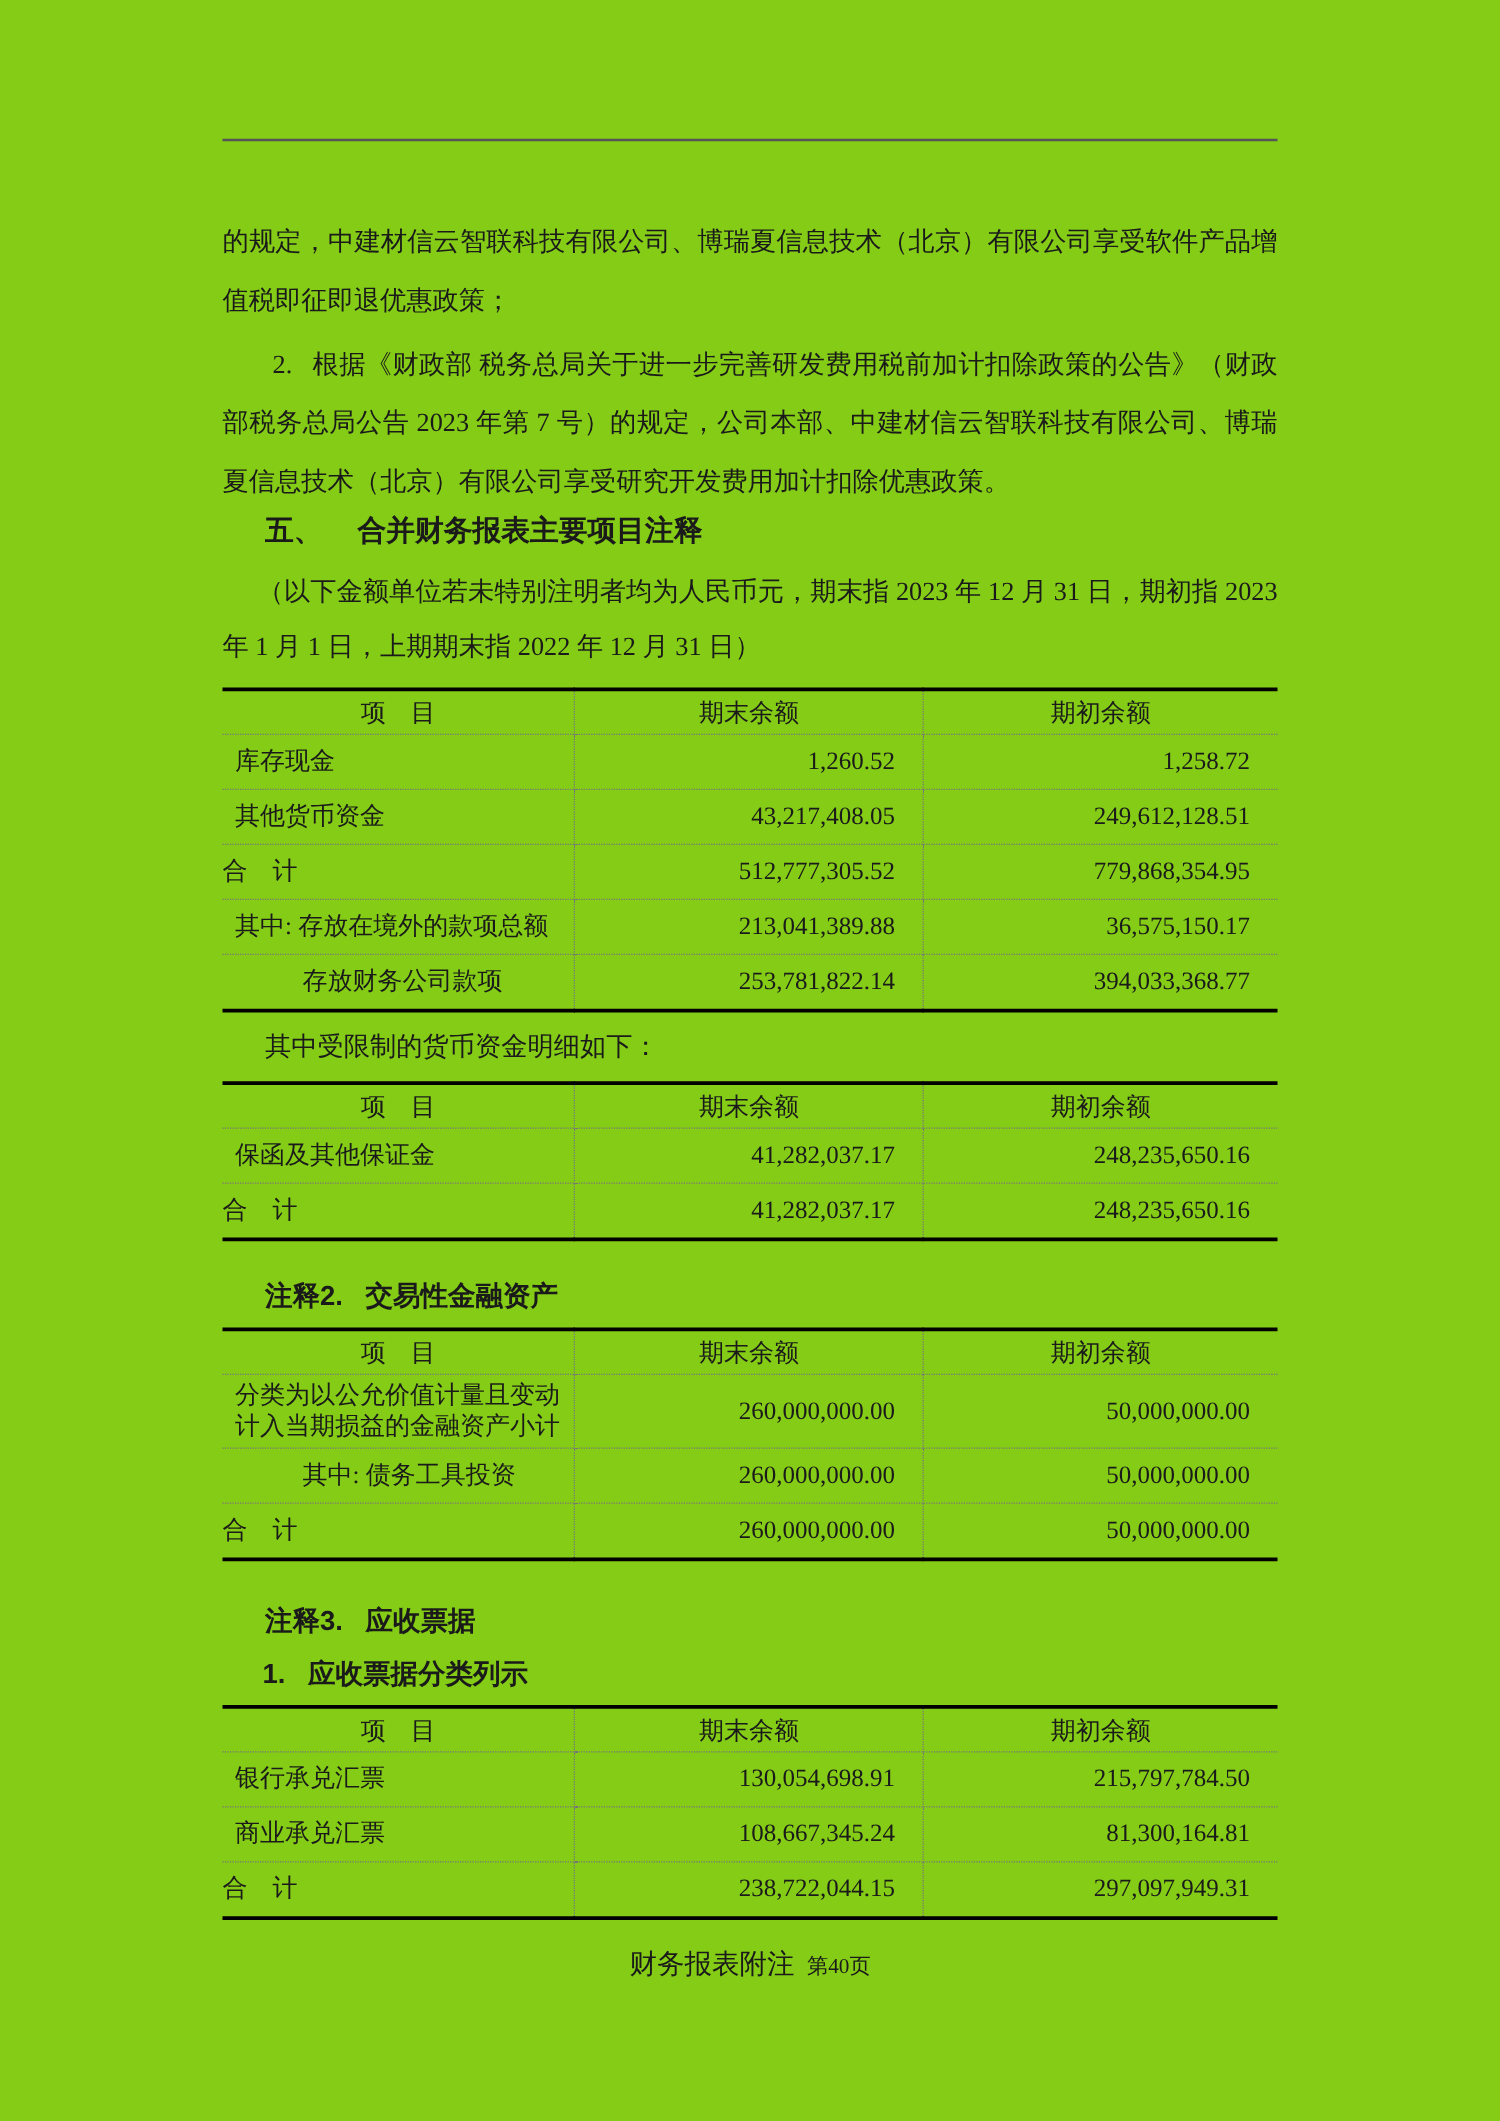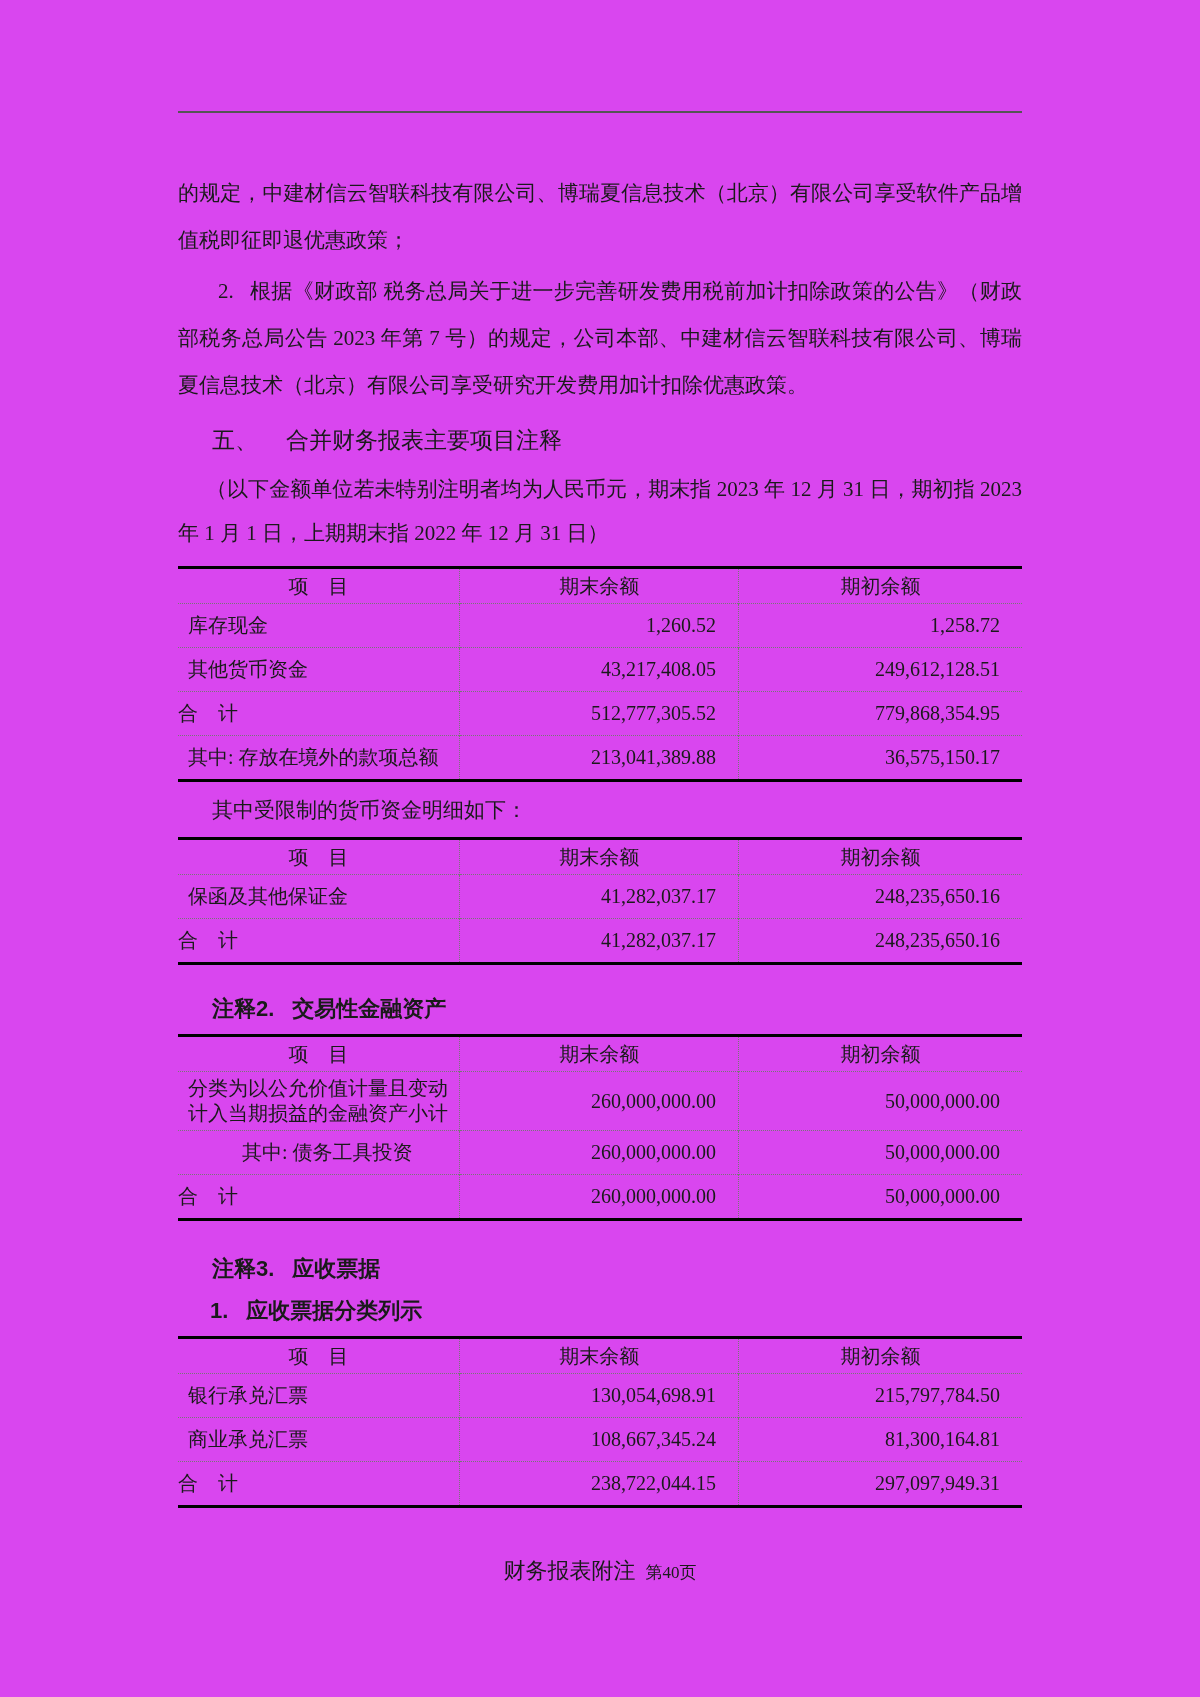--- a/index.html
+++ b/index.html
@@ -1,41 +1,41 @@
 <!DOCTYPE html>
 <html><head>
 <meta charset="utf-8">
 <style>
   html,body { margin:0; padding:0; background:#e8e8e8; }
   .page {
     position:relative;
     width:1200px; height:1697px;
     margin:0 auto;
-    background:#d946ef;
+    background:#84cc16;
     font-family:"Liberation Serif","DejaVu Serif",serif;
     color:#1a1a1a;
     overflow:hidden;
   }
   .top-rule {
     position:absolute; top:111px; left:178px; right:178px;
     border-top:2px solid #555;
   }
   .content { padding:170px 178px 0 178px; }
 
   .body-par {
     font-size:21px; line-height:47px;
     text-align:justify; margin:0;
   }
   .par2 { text-indent:40px; margin-top:4px; }
   .p2num { margin-right:16px; }
 
   .sec-heading {
-    margin:16px 0 0 34px;
+    margin:0 0 0 34px;
     font-family:"Liberation Sans","DejaVu Sans",sans-serif;
-    font-weight:400; font-size:23px; line-height:30px;
+    font-weight:700; font-size:23px; line-height:30px;
   }
   .sec-heading .num { margin-right:28px; }
 
   .scope-par {
     font-size:21px; line-height:44px;
     text-align:justify; text-indent:28px;
     margin:12px 0 0 0;
   }
 
   .note-heading {
@@ -126,20 +126,25 @@
           <tr>
             <td class="label total">合　计</td>
             <td class="num">512,777,305.52</td>
             <td class="num">779,868,354.95</td>
           </tr>
           <tr>
             <td class="label item">其中: 存放在境外的款项总额</td>
             <td class="num">213,041,389.88</td>
             <td class="num">36,575,150.17</td>
           </tr>
+          <tr>
+            <td class="label sub">存放财务公司款项</td>
+            <td class="num">253,781,822.14</td>
+            <td class="num">394,033,368.77</td>
+          </tr>
         </tbody>
     </table>
 
     <p class="restricted-intro">其中受限制的货币资金明细如下：</p>
 
     <table class="fin-table">
       <thead>
         <tr>
           <th>项　目</th>
           <th>期末余额</th>

